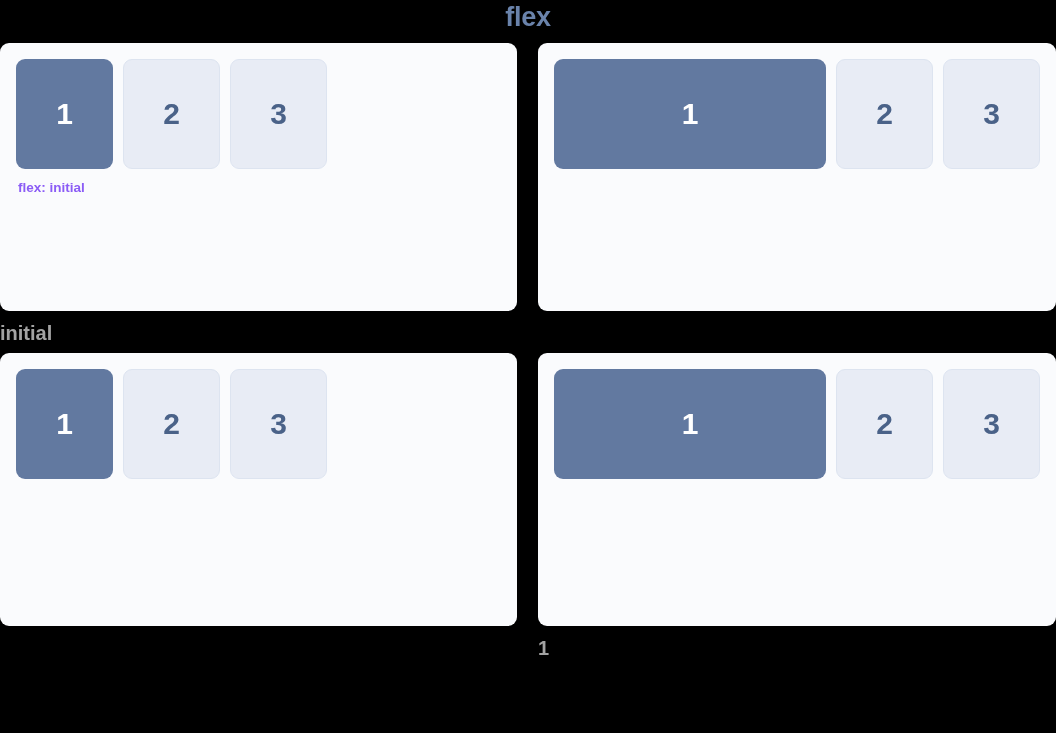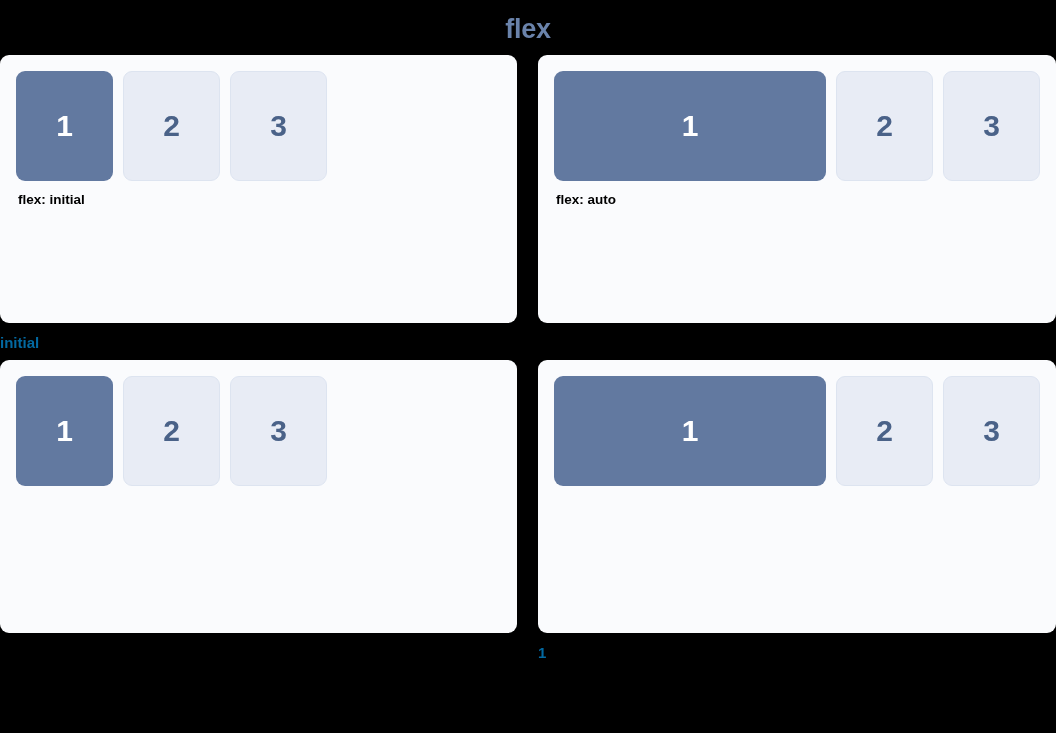--- a/index.html
+++ b/index.html
@@ -13,21 +13,21 @@
     overflow: hidden;
   }
 
   .page-title {
     width: 100%;
     text-align: center;
     font-size: 27px;
     font-weight: bold;
     color: #6a83ab;
     line-height: 1;
-    padding-top: 16px;
+    padding-top: 4px;
     letter-spacing: -0.2px;
   }
 
   .grid {
     margin-top: 12px;
     display: grid;
     grid-template-columns: 517px 518px;
     column-gap: 21px;
     row-gap: 0px;
   }
@@ -80,28 +80,28 @@
   
   .variant-initial .box-1 { flex: initial; width: 97px; }
   .variant-auto    .box-1 { flex: auto;  width: auto; }
   .variant-none    .box-1 { flex: none;  width: 97px; }
   .variant-one     .box-1 { flex: 1;     width: auto; }
 
   .code-label {
     margin-top: 11px;
     font-size: 13.5px;
     font-weight: bold;
-    color: #000000;
+    color: #8b5cf6;
     padding-left: 2px;
   }
 
   .panel-caption {
-    font-size: 15px;
+    font-size: 20px;
     font-weight: bold;
-    color: #0369a1;
+    color: #a3a3a3;
     line-height: 1;
     padding: 12px 0 10px 0;
   }
 </style>
 </head>
 <body>
 
 <div class="page-title">flex</div>
 
 <div class="grid">
@@ -118,21 +118,20 @@
     <div class="panel-caption">initial</div>
   </div>
 
   <div class="cell">
     <div class="demo-panel variant-auto">
       <div class="flex-row">
         <div class="flex-box primary box-1">1</div>
         <div class="flex-box muted box-2">2</div>
         <div class="flex-box muted box-3">3</div>
       </div>
-      <div class="code-label">flex: auto</div>
     </div>
   </div>
 
   <div class="cell">
     <div class="demo-panel panel-bottom variant-none">
       <div class="flex-row">
         <div class="flex-box primary box-1">1</div>
         <div class="flex-box muted box-2">2</div>
         <div class="flex-box muted box-3">3</div>
       </div>

